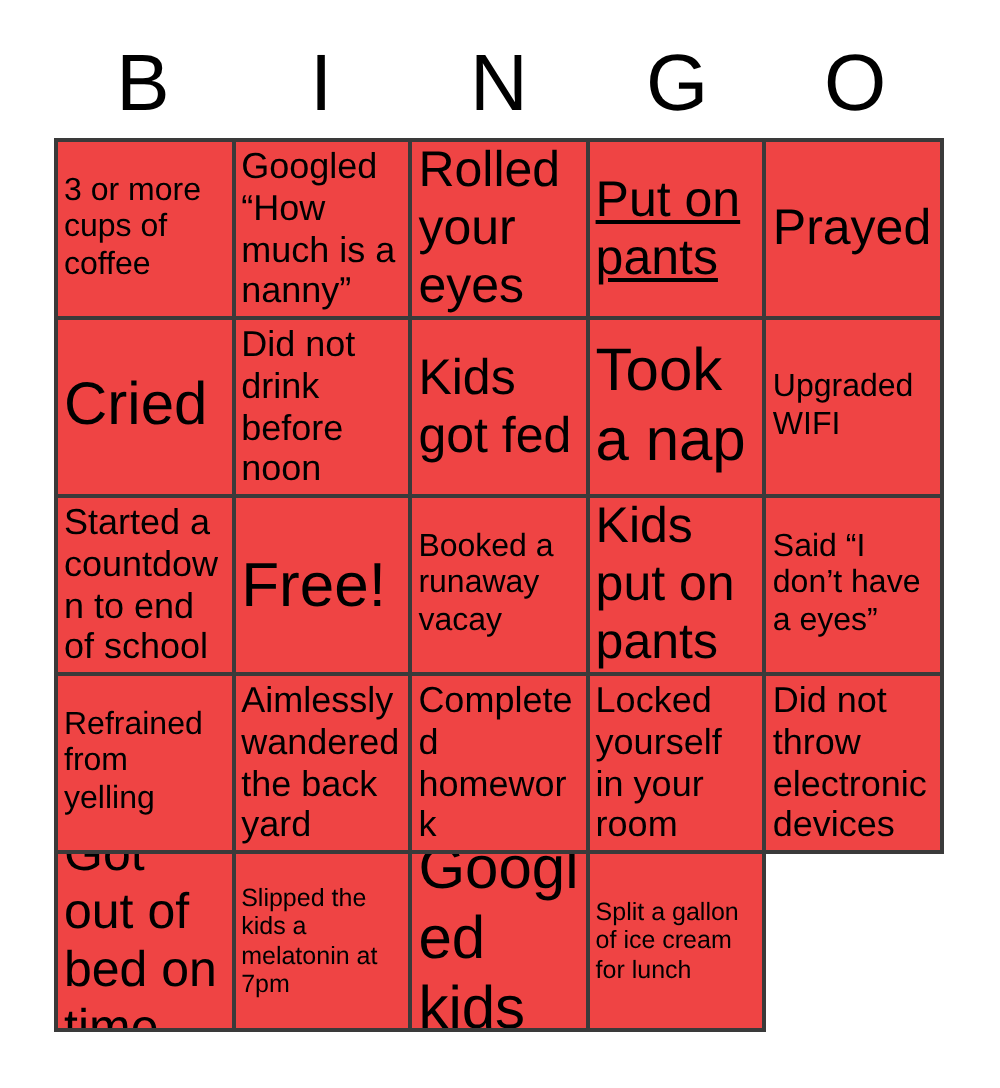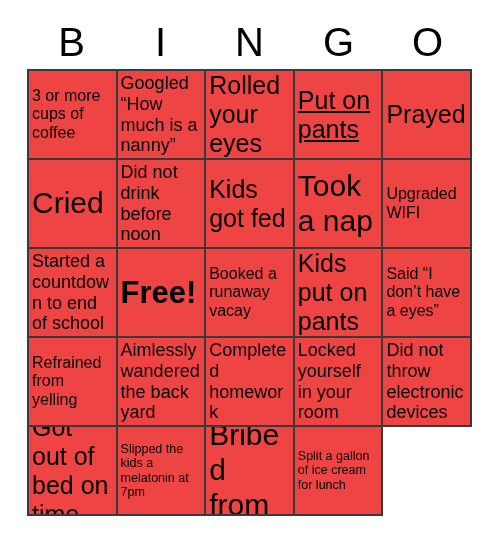--- a/index.html
+++ b/index.html
@@ -82,21 +82,21 @@
     word-wrap: break-word;
   }
 
   
   .sz-xs .cell-text { font-size: 12.5px; }
   .sz-s  .cell-text { font-size: 18px;   }
   .sz-m  .cell-text { font-size: 16px;   }
   .sz-l  .cell-text { font-size: 25px;   }
   .sz-xl .cell-text { font-size: 25px; text-decoration: underline;   }
   .sz-xxl .cell-text { font-size: 30px;  }
-  .sz-free .cell-text { font-size: 31px; font-weight: bold; }
+  .sz-free .cell-text { font-size: 31px; }
 </style>
 </head>
 <body>
 
 <div id="card">
 
   <div id="bingo-header">
     <div class="header-letter">B</div>
     <div class="header-letter">I</div>
     <div class="header-letter">N</div>
@@ -170,20 +170,20 @@
     <div class="cell sz-s">
         <span class="cell-text">Did not throw electronic devices</span>
       </div>
     <div class="cell sz-l">
         <span class="cell-text">Got out of bed on time</span>
       </div>
     <div class="cell sz-xs">
         <span class="cell-text">Slipped the kids a melatonin at 7pm</span>
       </div>
     <div class="cell sz-xxl">
-        <span class="cell-text">Bribed from</span>
+        <span class="cell-text">Googled kids</span>
       </div>
     <div class="cell sz-xs">
         <span class="cell-text">Split a gallon of ice cream for lunch</span>
       </div>
 
   </div>
 </div>
 
 </body></html>

